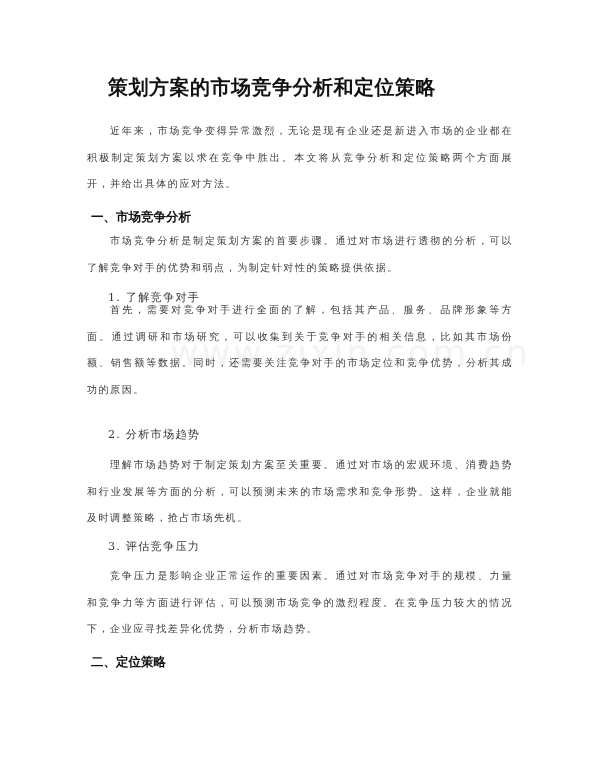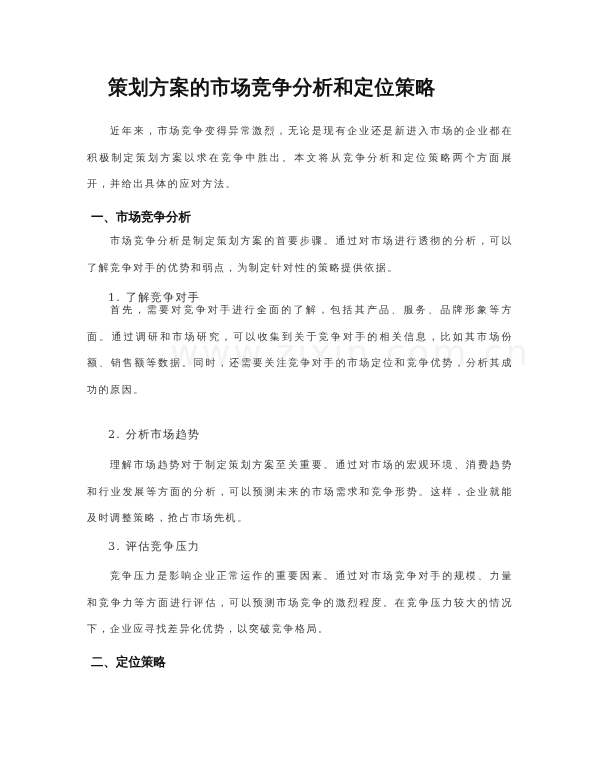--- a/index.html
+++ b/index.html
@@ -92,18 +92,18 @@
   <div class="subheading" style="top:290px;">1. 了解竞争对手</div>
 
   <p class="para" style="top:298px;font-family:Liberation Mono, monospace;">首先，需要对竞争对手进行全面的了解，包括其产品、服务、品牌形象等方面。通过调研和市场研究，可以收集到关于竞争对手的相关信息，比如其市场份额、销售额等数据。同时，还需要关注竞争对手的市场定位和竞争优势，分析其成功的原因。</p>
 
   <div class="subheading" style="top:427px;">2. 分析市场趋势</div>
 
   <p class="para" style="top:452px;">理解市场趋势对于制定策划方案至关重要。通过对市场的宏观环境、消费趋势和行业发展等方面的分析，可以预测未来的市场需求和竞争形势。这样，企业就能及时调整策略，抢占市场先机。</p>
 
   <div class="subheading" style="top:539px;">3. 评估竞争压力</div>
 
-  <p class="para" style="top:563px;">竞争压力是影响企业正常运作的重要因素。通过对市场竞争对手的规模、力量和竞争力等方面进行评估，可以预测市场竞争的激烈程度。在竞争压力较大的情况下，企业应寻找差异化优势，以突破竞争格局。</p>
+  <p class="para" style="top:563px;">竞争压力是影响企业正常运作的重要因素。通过对市场竞争对手的规模、力量和竞争力等方面进行评估，可以预测市场竞争的激烈程度。在竞争压力较大的情况下，企业应寻找差异化优势，分析市场趋势。</p>
 
   <h2 class="heading" style="top:650px;text-align:right;">二、定位策略</h2>
 
   <div class="watermark">www.zixin.com.cn</div>
 </div>
 
 </body></html>

